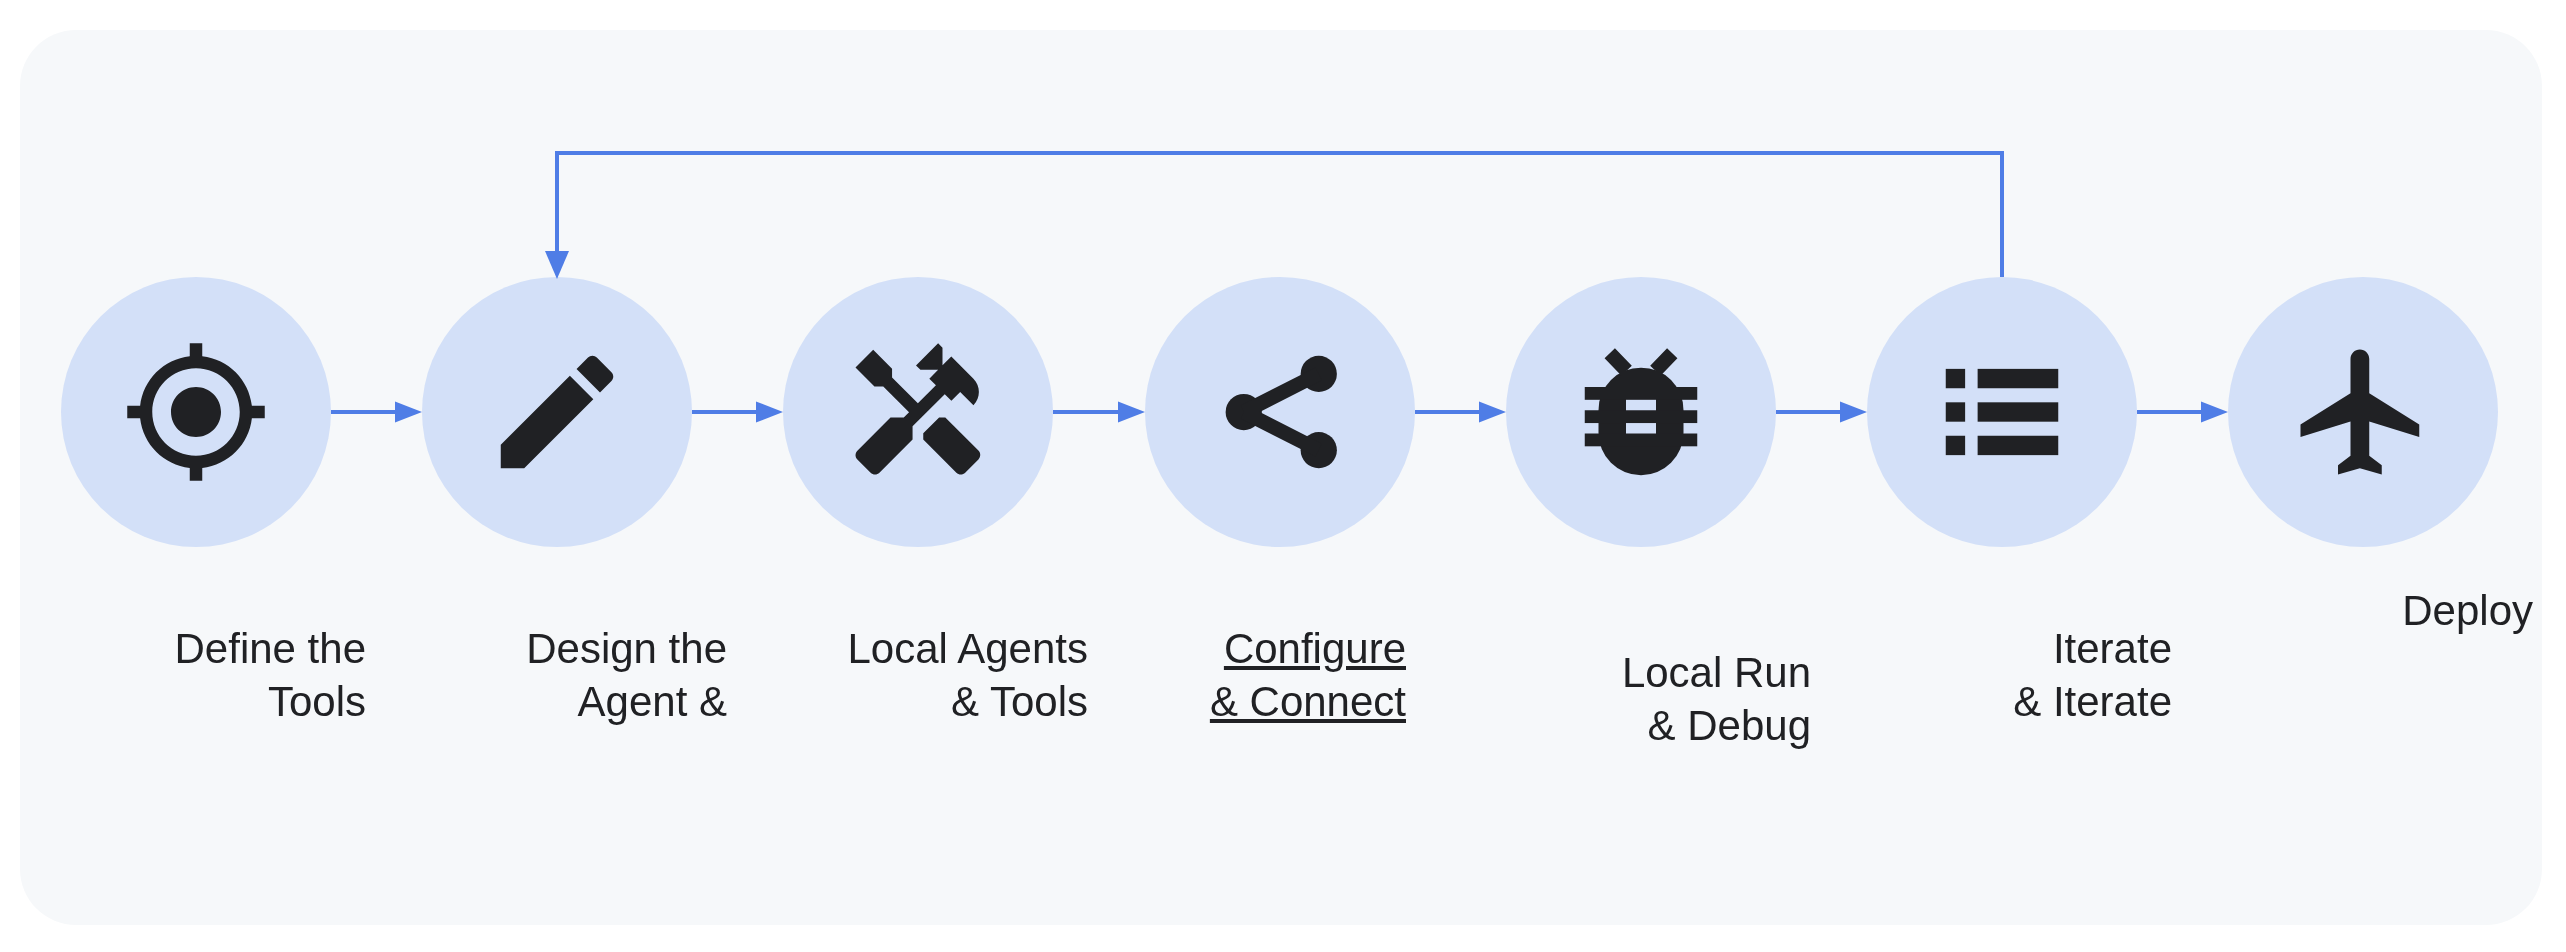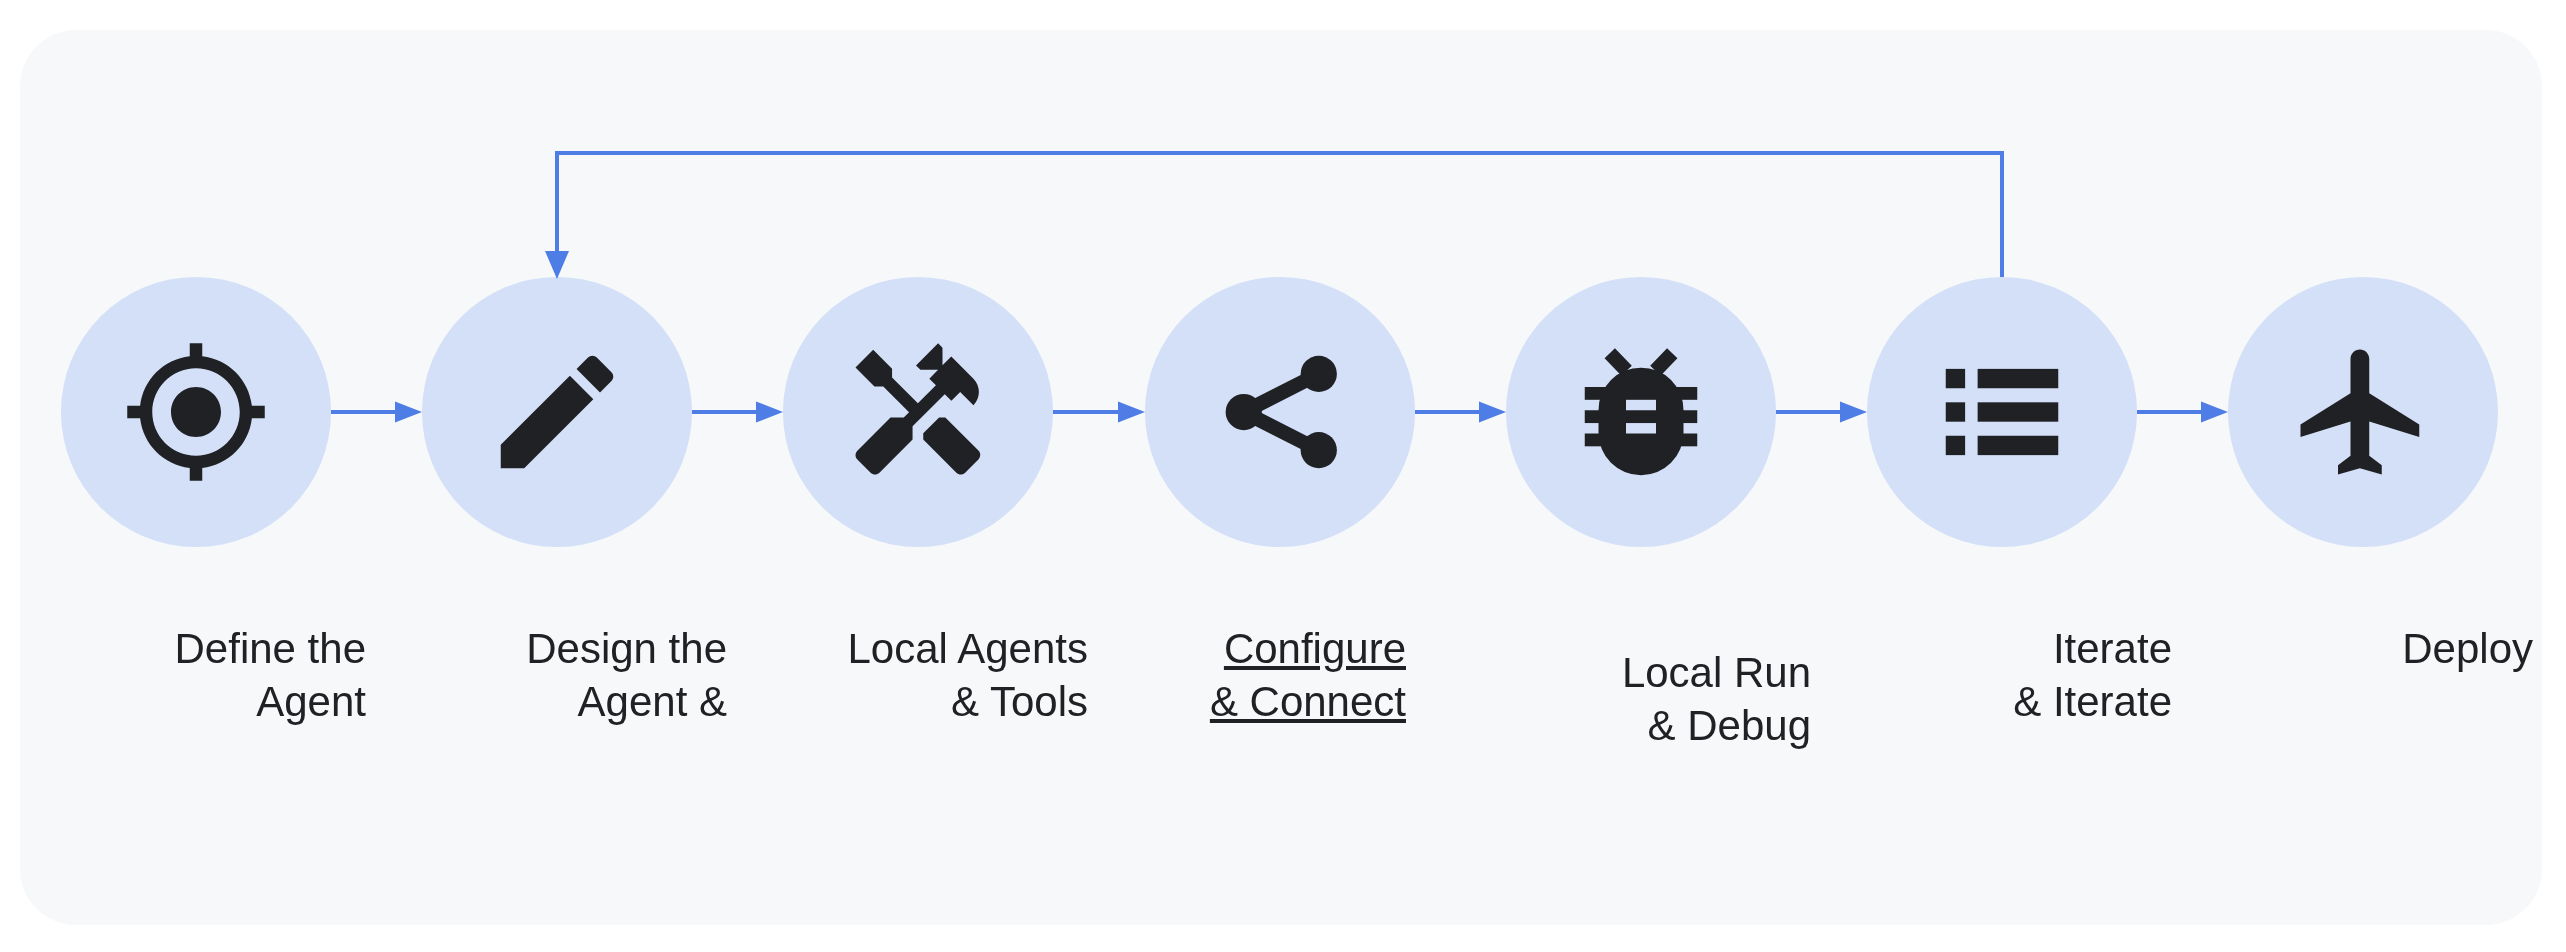--- a/index.html
+++ b/index.html
@@ -46,21 +46,21 @@
 <div class="card"></div>
 <div id="steps">
   <div class="step">
     <div class="circle" style="left: 61px; top: 277px;">
         <svg viewBox="0 0 24 24">
           <path d="M12 8c-2.21 0-4 1.79-4 4s1.79 4 4 4 4-1.79 4-4-1.79-4-4-4zm8.94 3c-.46-4.17-3.77-7.48-7.94-7.94V1h-2v2.06C6.83 3.52 3.52 6.83 3.06 11H1v2h2.06c.46 4.17 3.77 7.48 7.94 7.94V23h2v-2.06c4.17-.46 7.48-3.77 7.94-7.94H23v-2h-2.06zM12 19c-3.87 0-7-3.13-7-7s3.13-7 7-7 7 3.13 7 7-3.13 7-7 7z"></path>
         </svg>
       </div>
     <div class="label" style="left: 26px; top: 622px;">
         <div>Define the</div>
-        <div>Agent</div>
+        <div>Tools</div>
       </div>
   </div>
 
   <div class="step">
     <div class="circle" style="left: 422px; top: 277px;">
         <svg viewBox="0 0 24 24">
           <path d="M3 17.25V21h3.75L17.81 9.94l-3.75-3.75L3 17.25zM20.71 7.04c.39-.39.39-1.02 0-1.41l-2.34-2.34a.9959.9959 0 0 0-1.41 0l-1.83 1.83 3.75 3.75 1.83-1.83z"></path>
         </svg>
       </div>
     <div class="label" style="left: 387px; top: 622px;">
@@ -130,21 +130,21 @@
         <div>&amp; Iterate</div>
       </div>
   </div>
 
   <div class="step">
     <div class="circle" style="left: 2228px; top: 277px;">
         <svg viewBox="0 0 24 24">
           <path d="M21 16v-2l-8-5V3.5c0-.83-.67-1.5-1.5-1.5S10 2.67 10 3.5V9l-8 5v2l8-2.5V19l-2 1.5V22l3.5-1 3.5 1v-1.5L13 19v-5.5l8 2.5z"></path>
         </svg>
       </div>
-    <div class="label" style="left: 2193px; top: 622px;">
+    <div class="label" style="left: 2193px; top: 584px;">
         <div>Deploy</div>
       </div>
   </div>
 </div>
 <svg id="connector-layer" xmlns="http://www.w3.org/2000/svg">
     <line x1="331" y1="412" x2="398" y2="412" stroke="#4f7de6" stroke-width="4"></line>
     <polygon points="422,412 395,401.5 395,422.5" fill="#4f7de6"></polygon>
     <line x1="692" y1="412" x2="759" y2="412" stroke="#4f7de6" stroke-width="4"></line>
     <polygon points="783,412 756,401.5 756,422.5" fill="#4f7de6"></polygon>
     <line x1="1053" y1="412" x2="1121" y2="412" stroke="#4f7de6" stroke-width="4"></line>

